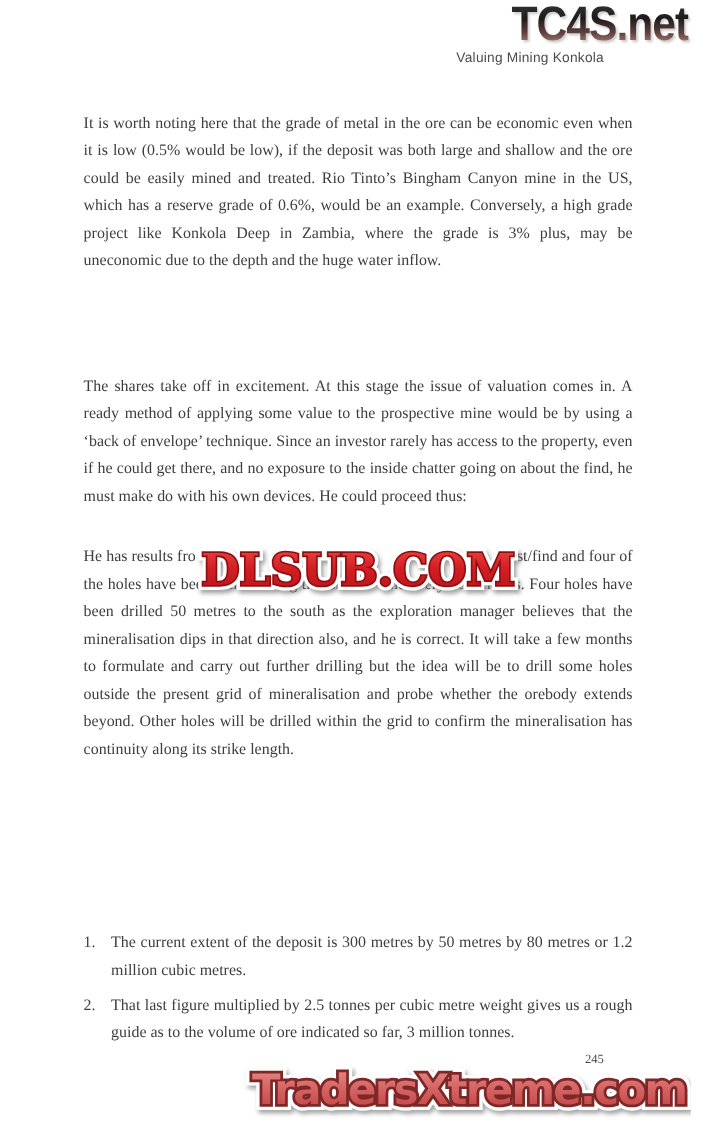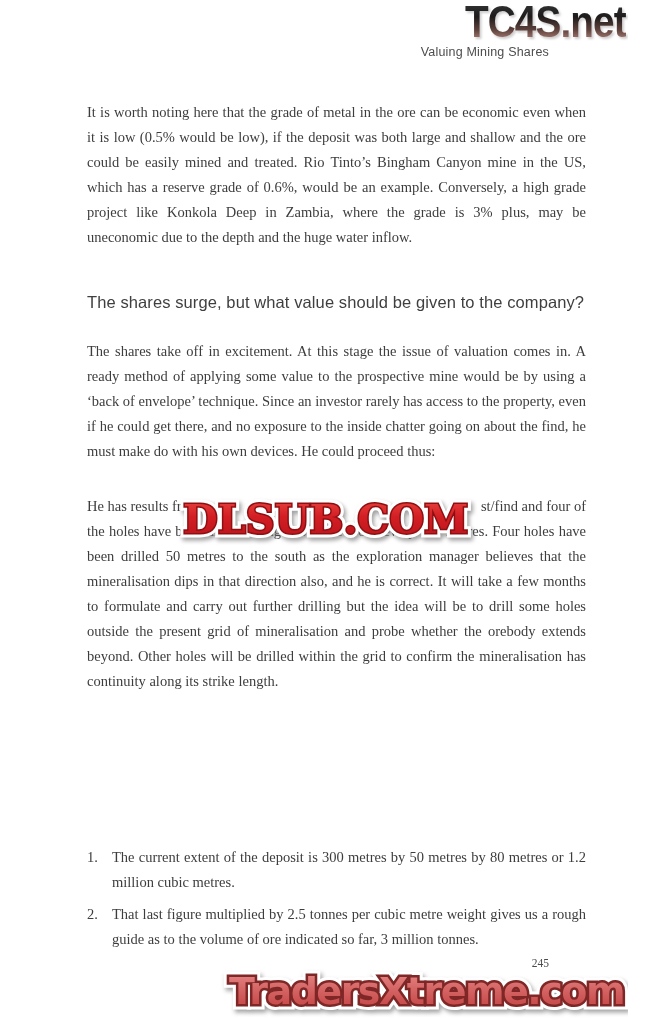--- a/index.html
+++ b/index.html
@@ -38,21 +38,21 @@
   .running-head {
     position: absolute;
     top: 45px;
     right: 79px;
     font-family: "Liberation Sans", sans-serif;
     font-size: 12.5px;
     color: #4d4d4d;
     letter-spacing: 0.2px;
   }
   
-  .block { position: absolute; left: 87px; width: 499px; }
+  .block { position: absolute; left: 76px; width: 499px; }
   .para {
     font-size: 14.5px;
     line-height: 25px;
     text-align: justify;
     text-justify: inter-word;
   }
   .heading {
     font-family: "Liberation Sans", sans-serif;
     font-size: 16.5px;
     font-weight: 400;
@@ -150,25 +150,24 @@
 </style>
 </head>
 <body>
 
 <div class="page">
 
   <div class="tc4s-wrap">
     <span class="tc4s">TC4S.net</span>
   </div>
 
-  <div class="running-head">Valuing Mining Shares</div>
+  <div class="running-head">Valuing Mining Konkola</div>
 
   <div class="block para" style="top:100px">It is worth noting here that the grade of metal in the ore can be economic even when it is low (0.5% would be low), if the deposit was both large and shallow and the ore could be easily mined and treated. Rio Tinto’s Bingham Canyon mine in the US, which has a reserve grade of 0.6%, would be an example. Conversely, a high grade project like Konkola Deep in Zambia, where the grade is 3% plus, may be uneconomic due to the depth and the huge water inflow.</div>
 
-  <div class="block heading" style="top:290px">The shares surge, but what value should be given to the company?</div>
 
   <div class="block para" style="top:339px">The shares take off in excitement. At this stage the issue of valuation comes in. A ready method of applying some value to the prospective mine would be by using a ‘back of envelope’ technique. Since an investor rarely has access to the property, even if he could get there, and no exposure to the inside chatter going on about the find, he must make do with his own devices. He could proceed thus:</div>
 
   <div class="block" style="top:494px">
     <div class="p3-line1">
       <span>He has results fro</span>
       <span>st/find and four of</span>
     </div>
     <div class="para">the holes have been drilled along this strike – one every 100 metres. Four holes have been drilled 50 metres to the south as the exploration manager believes that the mineralisation dips in that direction also, and he is correct. It will take a few months to formulate and carry out further drilling but the idea will be to drill some holes outside the present grid of mineralisation and probe whether the orebody extends beyond. Other holes will be drilled within the grid to confirm the mineralisation has continuity along its strike length.</div>
   </div>

